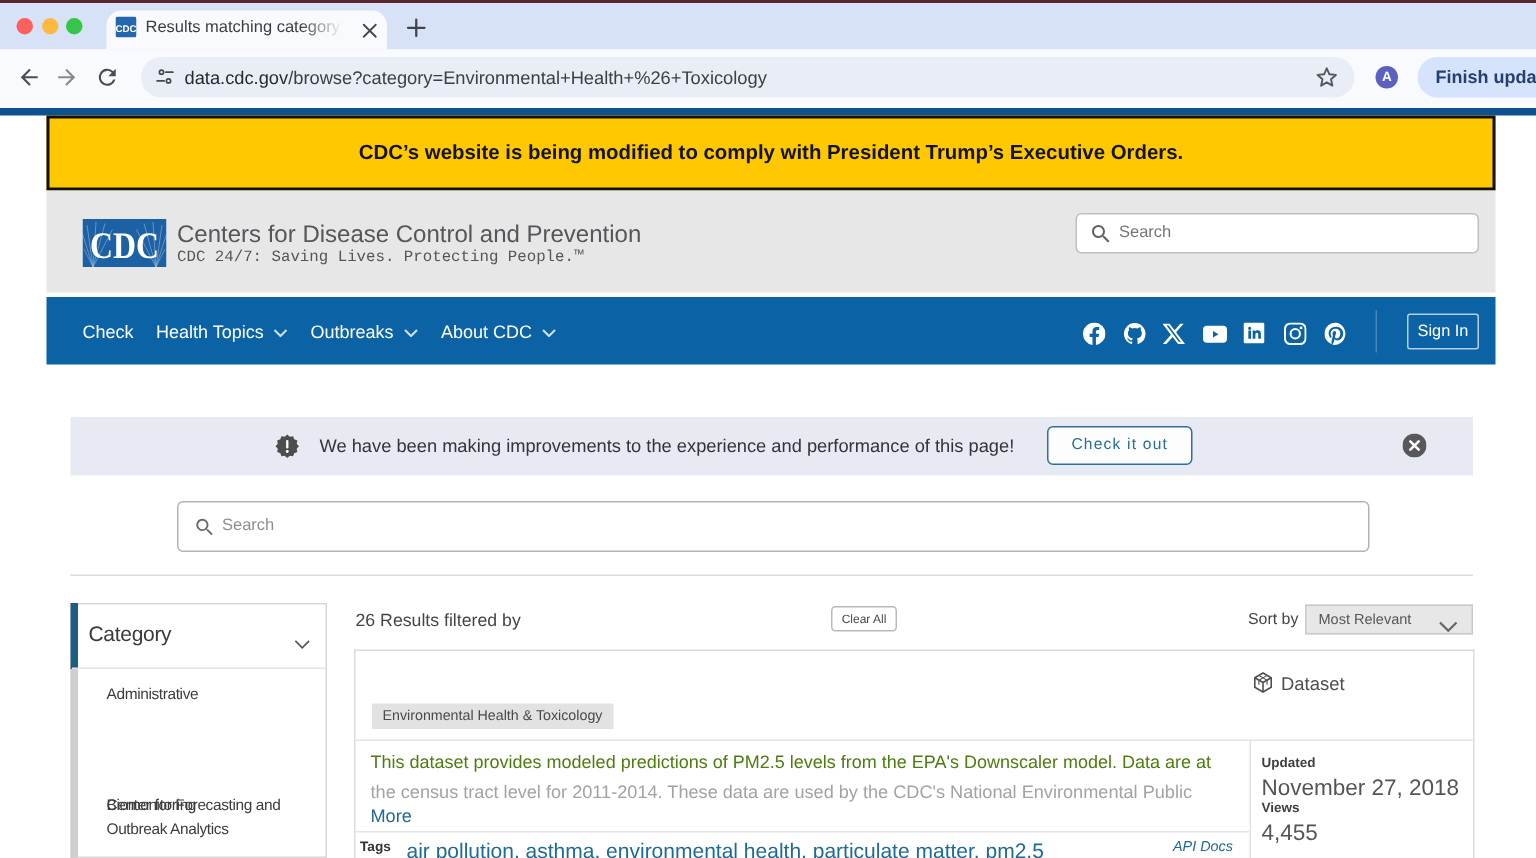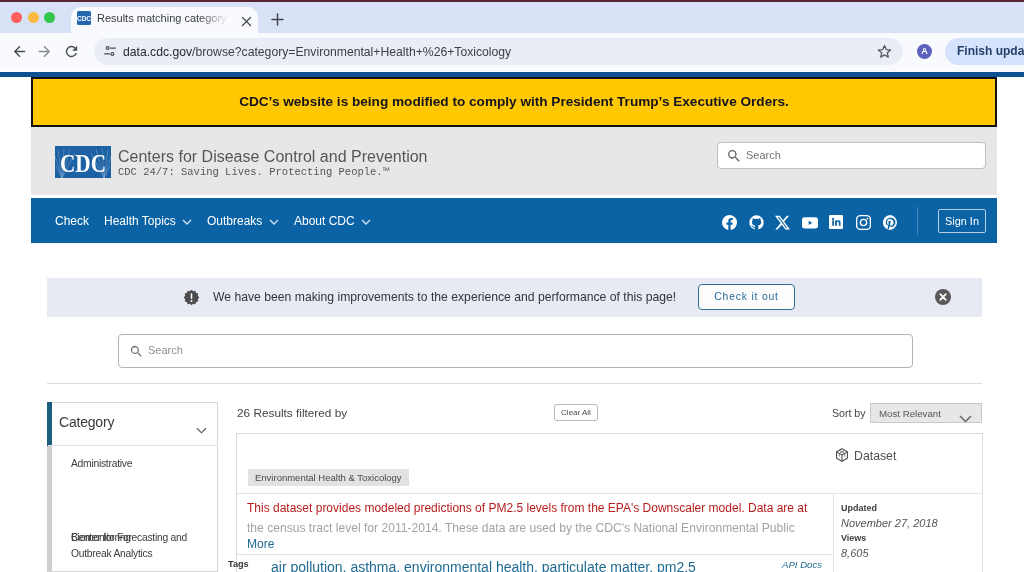--- a/index.html
+++ b/index.html
@@ -83,30 +83,30 @@
   .sbitem { left:71px; font-size:10.3px; color:#3d3d3d; letter-spacing:-0.25px; }
 
   
   #card { left:236px; top:433px; width:747px; height:139px; background:#fff;
     border:1px solid #dcdcdc; border-bottom:none; }
   #rtitle { left:248px; top:442px; font-size:18.4px; font-weight:bold; color:#1f6a92; }
   #rchip { left:248px; top:469px; height:17px; background:#e2e2e2; color:#4a4a4a;
     font-size:9.5px; line-height:17px; padding:0 7px; }
   #dstype { left:854px; top:449px; font-size:12.3px; color:#4f4f4f; }
   #cardline1 { left:237px; top:493px; width:746px; height:1px; background:#e3e3e3; }
-  #desc1 { left:247px; top:501px; font-size:12px; color:#b91c1c; }
+  #desc1 { left:247px; top:501px; font-size:12px; color:#4d7c0f; }
   #desc2 { left:247px; top:521px; font-size:12.1px; color:#a3a3a3; }
   #more { left:247px; top:537px; font-size:12.1px; color:#1f6a92; }
   #cardline2 { left:237px; top:554px; width:596px; height:1px; background:#e3e3e3; }
-  #tagsrow { left:228px; top:559px; font-size:9.1px; color:#333; font-weight:bold;text-align:center; }
+  #tagsrow { left:240px; top:559px; font-size:9.1px; color:#333; font-weight:bold;text-align:center; }
   #taglinks { left:271px; top:559px; font-size:14px; color:#1f6a92; }
   #apidocs { left:782px; top:559px; font-size:9.6px; color:#1f6a92;font-style:italic; }
   #vline { left:833px; top:494px; width:1px; height:78px; background:#e3e3e3; }
   .meta-b { left:841px; font-size:9px; font-weight:bold; color:#3f3f3f; }
-  .meta-v { left:841px; font-size:11px; color:#555;font-style:italic; }
+  .meta-v { left:841px; font-size:15px; color:#555; }
 </style>
 </head>
 <body>
 <div id="root">
 
   <div class="abs" id="topline"></div>
   <div class="abs" id="tabstrip"></div>
   <div class="abs light" style="left:11px; background:#fc605c;"></div>
   <div class="abs light" style="left:28px; background:#fcbb40;"></div>
   <div class="abs light" style="left:44px; background:#34c648;"></div>
@@ -270,14 +270,14 @@
   <div class="abs" id="desc2">the census tract level for 2011-2014. These data are used by the CDC's National Environmental Public</div>
   <div class="abs" id="more">More</div>
   <div class="abs" id="cardline2"></div>
   <div class="abs" id="tagsrow">Tags</div>
   <div class="abs" id="taglinks">air pollution, asthma, environmental health, particulate matter, pm2.5</div>
   <div class="abs" id="apidocs">API Docs</div>
   <div class="abs" id="vline"></div>
   <div class="abs meta-b" style="top:503px;">Updated</div>
   <div class="abs meta-v" style="top:517px;">November 27, 2018</div>
   <div class="abs meta-b" style="top:533px;">Views</div>
-  <div class="abs meta-v" style="top:547px;">8,605</div>
+  <div class="abs meta-v" style="top:547px;">4,455</div>
 </div>
 
 </body></html>

